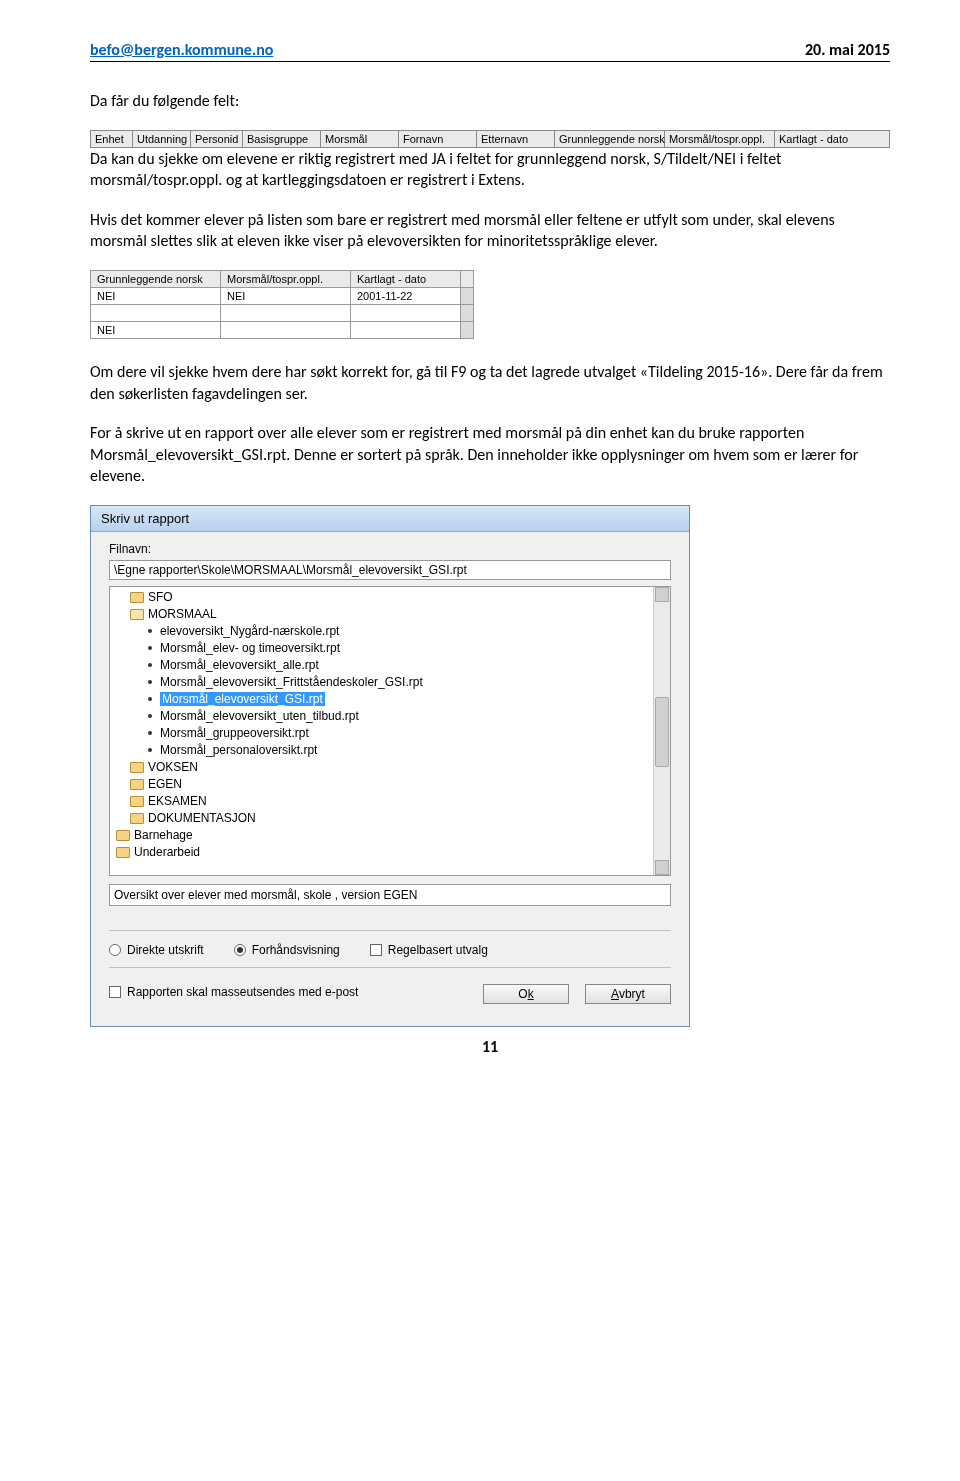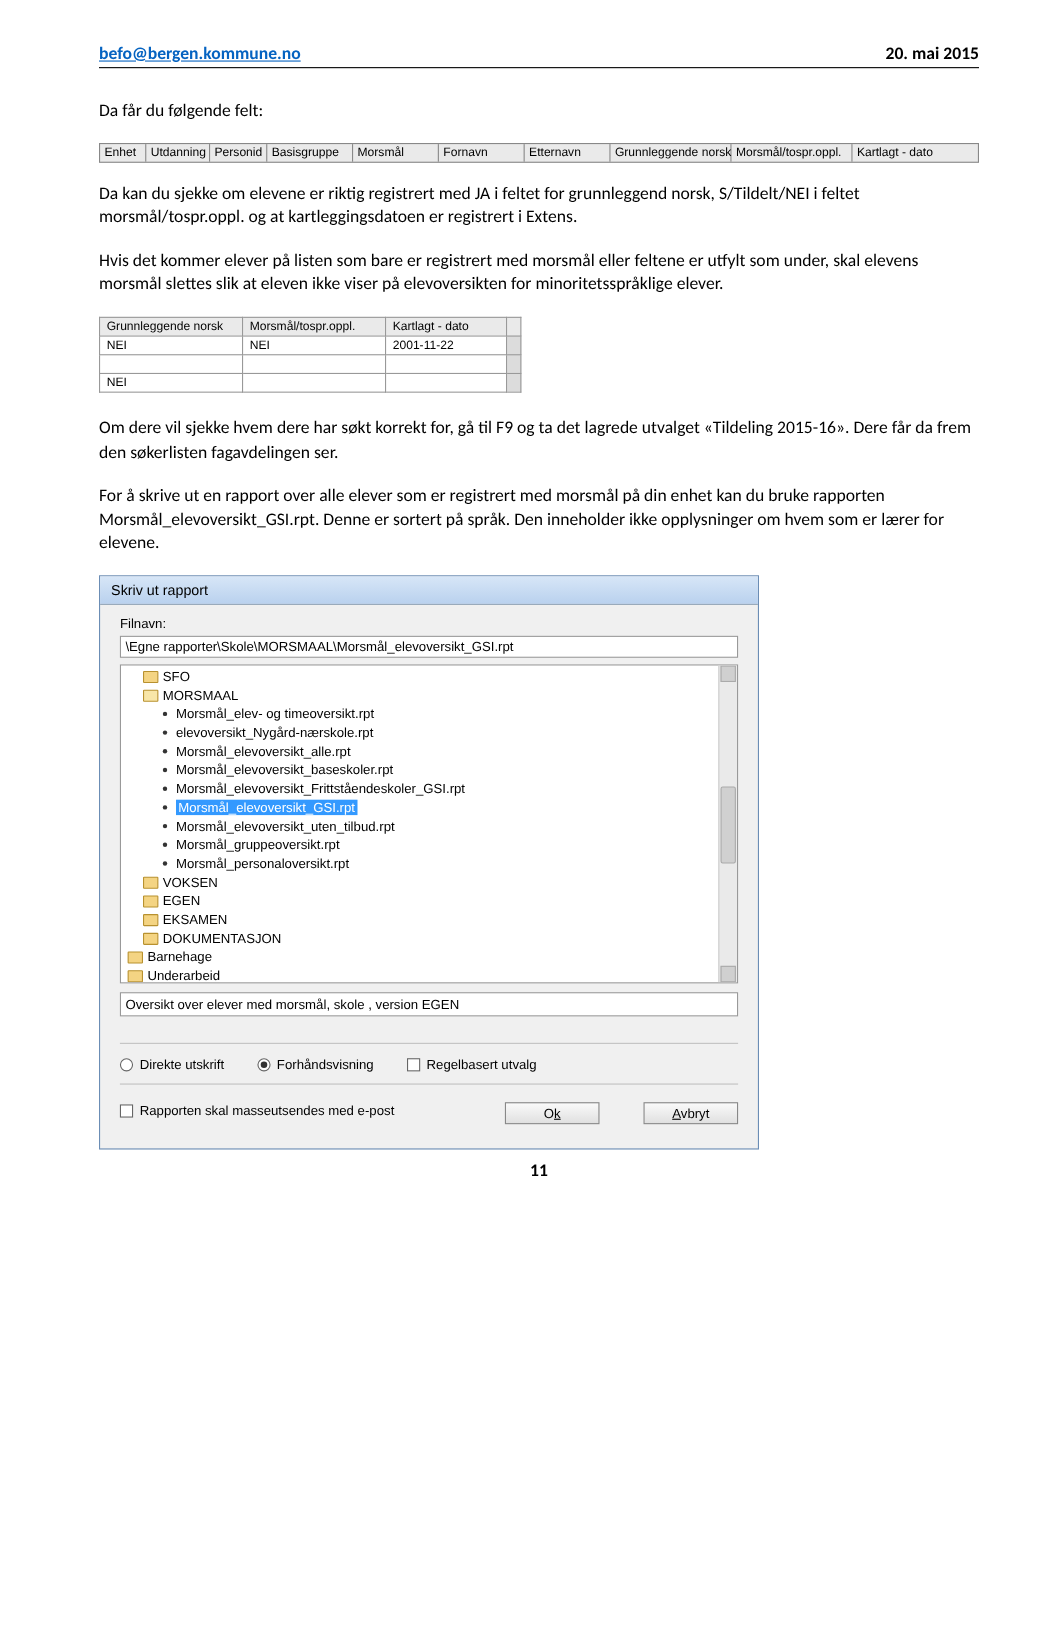--- a/index.html
+++ b/index.html
@@ -31,21 +31,21 @@
     font-size: 16px;
     line-height: 1.35;
     margin-bottom: 18px;
   }
   .col-headers {
     display: flex;
     border: 1px solid #888;
     background: #eaeaea;
     font-family: Tahoma, Arial, sans-serif;
     font-size: 11px;
-    margin-bottom: 18px;
+    margin-bottom: 0;
   }
   .col-headers .cell {
     border-right: 1px solid #888;
     padding: 2px 4px;
     white-space: nowrap;
   }
   .col-headers .cell:last-child { border-right: none; }
   .c-enhet{width:42px;} .c-utd{width:58px;} .c-pid{width:52px;text-align:right;}
   .c-basis{width:78px;} .c-mors{width:78px;} .c-forn{width:78px;}
   .c-ett{width:78px;} .c-gn{width:110px;} .c-mt{width:110px;}
@@ -141,21 +141,21 @@
   .radio-opt, .check-opt { display:flex;align-items:center;gap:6px; }
   .radio-circle {
     width:12px;height:12px;border:1px solid #666;border-radius:50%;
     display:flex;align-items:center;justify-content:center;background:#fff;
   }
   .radio-circle .dot{width:6px;height:6px;background:#333;border-radius:50%;}
   .check-box {
     width:12px;height:12px;border:1px solid #666;background:#fff;
   }
   .btn-row {
-    display:flex;justify-content:center;gap:40px;margin-top:4px;
+    display:flex;justify-content:center;gap:16px;margin-top:4px;
   }
   .winbtn {
     border:1px solid #888;background:linear-gradient(#fafafa,#e0e0e0);
     padding:2px 0;width:86px;text-align:center;font-size:12px;
   }
   .winbtn .ul{text-decoration:underline;}
   .pagenum {
     text-align:center;font-size:16px;font-weight:bold;margin-top:10px;
   }
 </style>
@@ -233,33 +233,29 @@
             <div class="tree-row ind1">
               <span class="folder-icon"></span>
               <span class="tree-label">SFO</span>
             </div>
             <div class="tree-row ind1">
               <span class="folder-icon open"></span>
               <span class="tree-label">MORSMAAL</span>
             </div>
             <div class="tree-row ind2">
               <span class="bullet"></span>
+              <span class="tree-label">elevoversikt_Nygård-nærskole.rpt</span>
+            </div>
+            <div class="tree-row ind2">
+              <span class="bullet"></span>
               <span class="tree-label">Morsmål_elev- og timeoversikt.rpt</span>
             </div>
             <div class="tree-row ind2">
               <span class="bullet"></span>
-              <span class="tree-label">elevoversikt_Nygård-nærskole.rpt</span>
-            </div>
-            <div class="tree-row ind2">
-              <span class="bullet"></span>
               <span class="tree-label">Morsmål_elevoversikt_alle.rpt</span>
-            </div>
-            <div class="tree-row ind2">
-              <span class="bullet"></span>
-              <span class="tree-label">Morsmål_elevoversikt_baseskoler.rpt</span>
             </div>
             <div class="tree-row ind2">
               <span class="bullet"></span>
               <span class="tree-label">Morsmål_elevoversikt_Frittståendeskoler_GSI.rpt</span>
             </div>
             <div class="tree-row ind2 selected">
               <span class="bullet"></span>
               <span class="tree-label">Morsmål_elevoversikt_GSI.rpt</span>
             </div>
             <div class="tree-row ind2">

